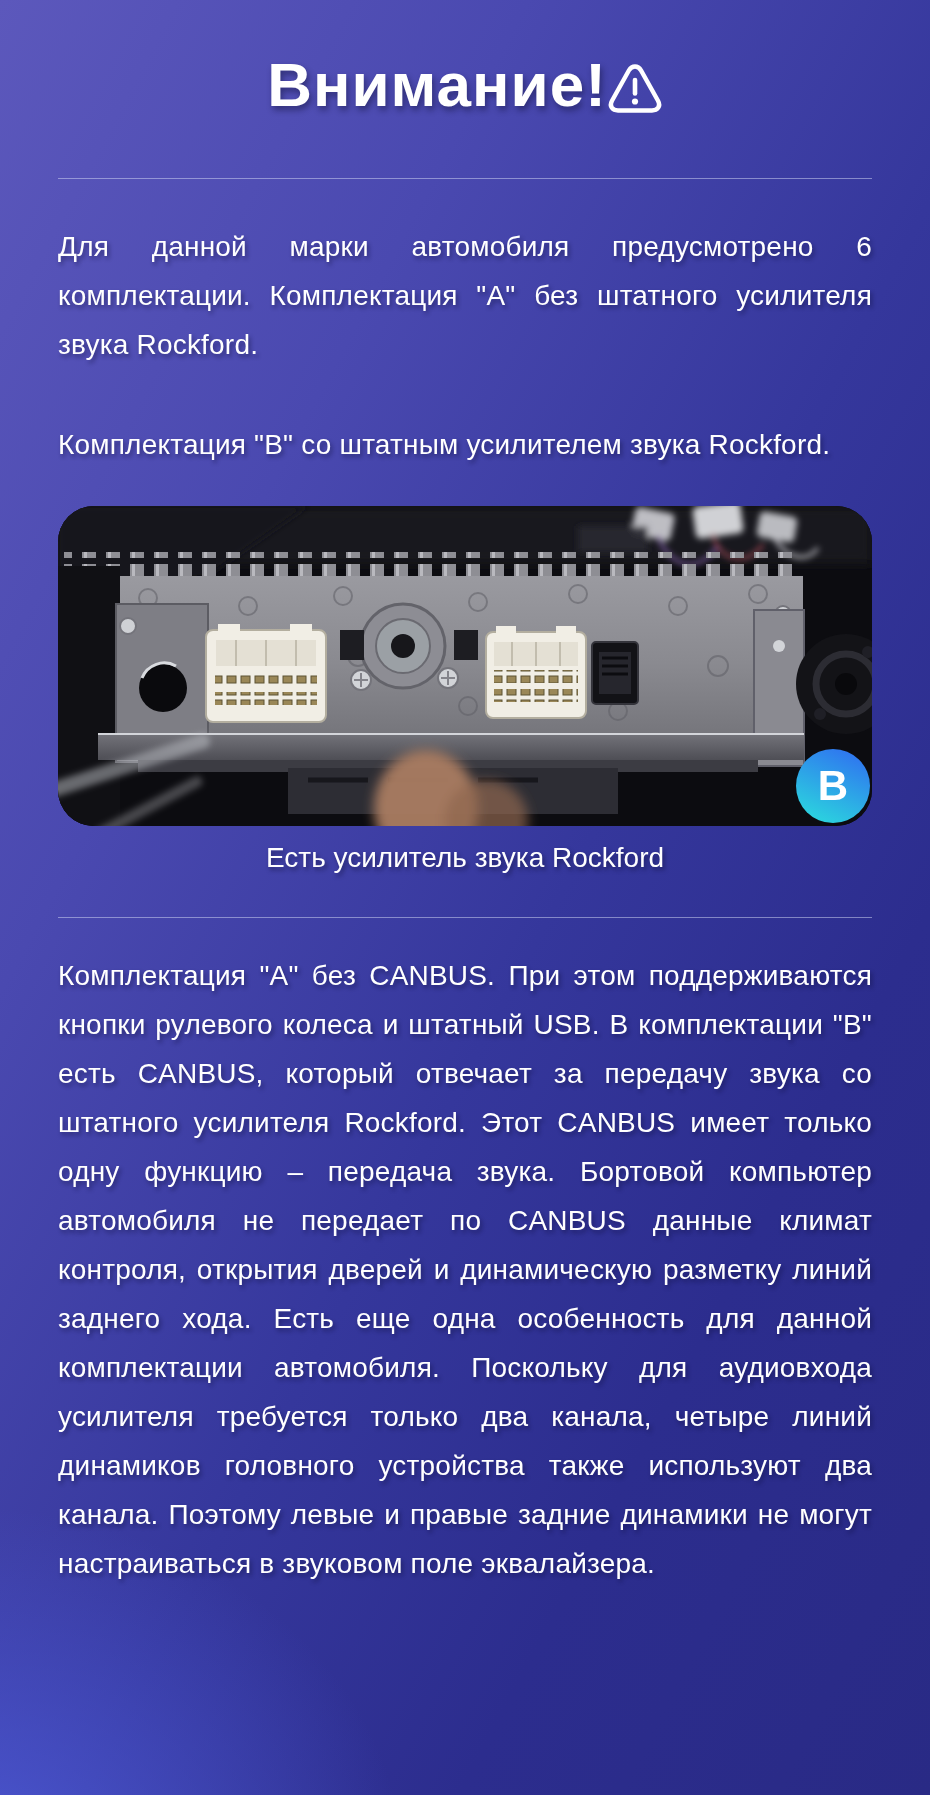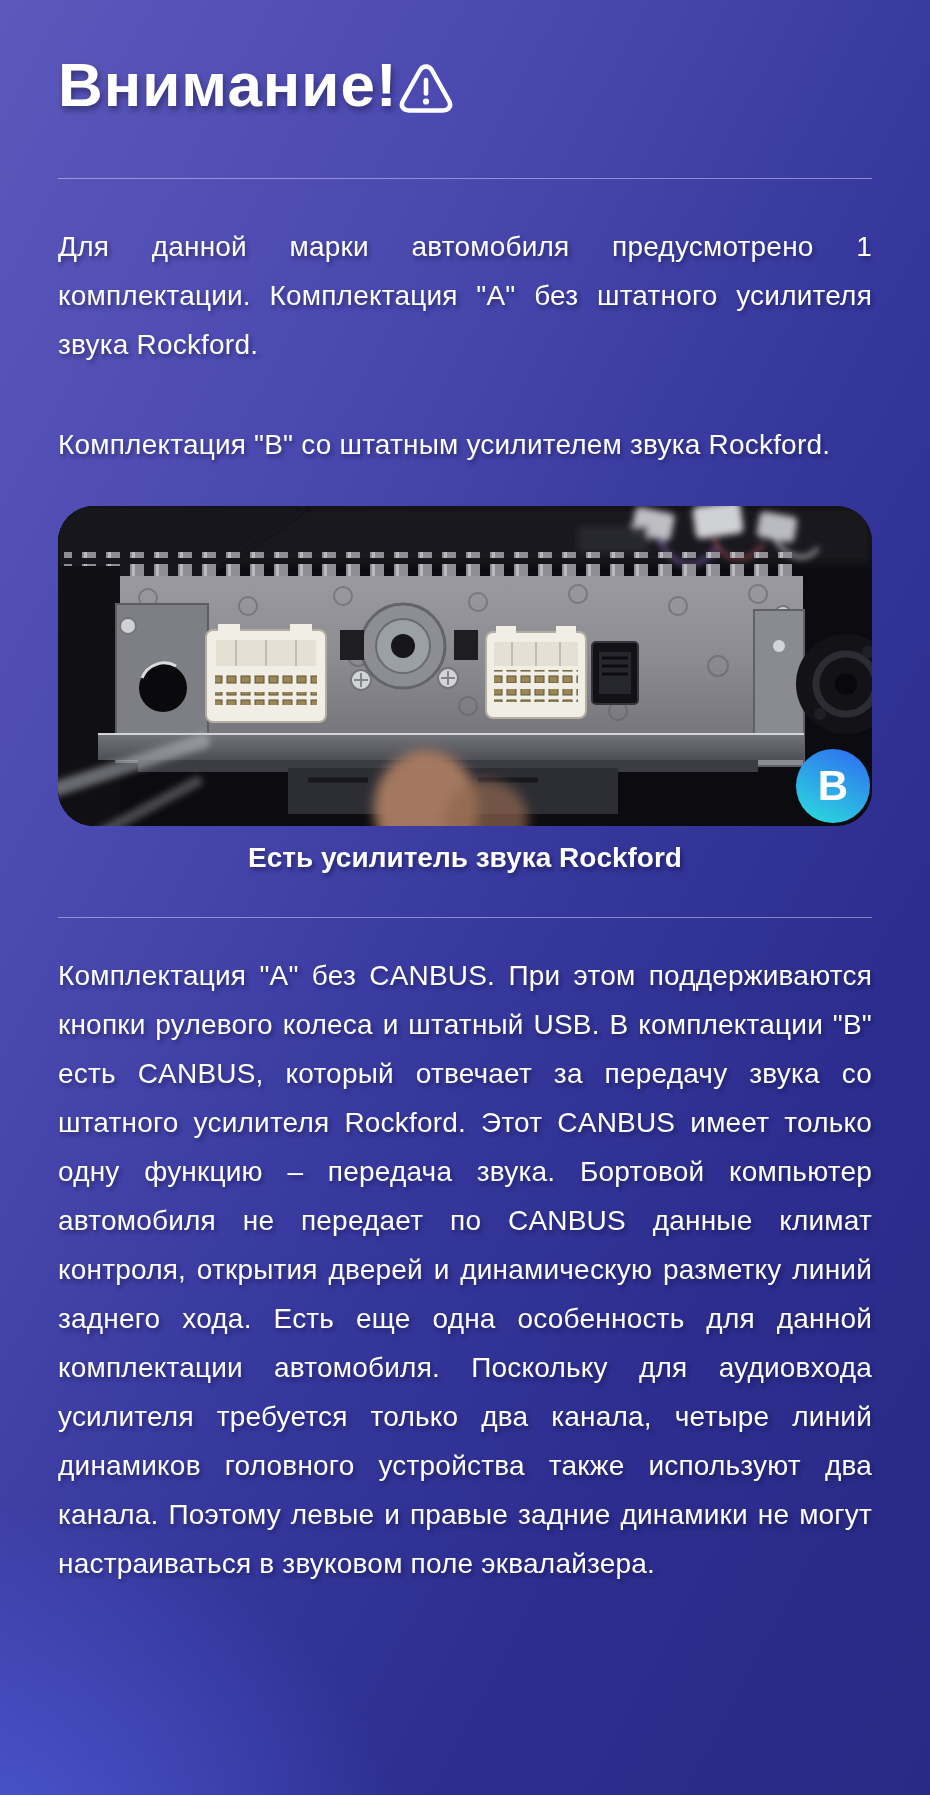--- a/index.html
+++ b/index.html
@@ -15,21 +15,21 @@
       radial-gradient(760px 620px at -4% 104%, rgba(76,88,212,.95) 0%, rgba(76,88,212,0) 58%),
       linear-gradient(118deg,#5c58bc 0%,#4a49b0 28%,#35379c 55%,#2c2d8e 75%,#292a85 100%);
     color:#fff;
   }
   .content{
     box-sizing:border-box;
     width:930px;height:100%;
     padding:52px 58px 0 58px;
   }
   .header-row{
-    display:flex;justify-content:flex-start;align-items:flex-start;
+    display:flex;justify-content:center;align-items:flex-start;
   }
   .title{
     font-size:62px;font-weight:bold;letter-spacing:1px;line-height:66px;
     text-shadow:2px 4px 6px rgba(10,10,45,.45);
   }
   .warn-icon{width:56px;height:56px;margin-top:8px;flex:0 0 auto;}
   .divider{
     height:1px;background:rgba(214,220,245,.5);border:none;margin:0;
   }
   .divider-1{margin-top:60px;}
@@ -48,21 +48,21 @@
   }
   .photo-frame svg{display:block;}
   .variant-badge{
     position:absolute;right:2px;bottom:3px;
     width:74px;height:74px;border-radius:50%;
     background:linear-gradient(205deg,#2f73f0 8%,#2bd6de 92%);
     display:flex;align-items:center;justify-content:center;
     font-size:42px;font-weight:bold;color:#fff;
   }
   .caption{
-    margin-top:14px;text-align:center;font-weight:bold;
+    margin-top:14px;text-align:center;font-weight:normal;
     font-size:28px;line-height:36px;
     text-shadow:2px 3px 4px rgba(12,12,48,.5);
   }
   .notice{
     margin-top:44px;color:#30d5e5;
   }
   .details{
     margin-top:33px;
   }
 </style>
@@ -78,21 +78,21 @@
         <svg viewBox="0 0 56 56" width="56" height="56">
           <path d="M28 6.5 C30.6 6.5 32.6 7.9 34 10.3 L51 40.8 C52.4 43.3 52.6 45.7 51.3 47.6 C50 49.5 47.8 50.5 45 50.5 L11 50.5 C8.2 50.5 6 49.5 4.7 47.6 C3.4 45.7 3.6 43.3 5 40.8 L22 10.3 C23.4 7.9 25.4 6.5 28 6.5 Z" fill="none" stroke="#ffffff" stroke-width="4.4" stroke-linejoin="round"></path>
           <line x1="28" y1="20" x2="28" y2="33.5" stroke="#ffffff" stroke-width="4.6" stroke-linecap="round"></line>
           <circle cx="28" cy="41.5" r="3.1" fill="#ffffff"></circle>
         </svg>
       </span>
     </div>
 
     <hr class="divider divider-1">
 
-    <p class="body-text para-1">Для данной марки автомобиля предусмотрено 1 комплектации. Комплектация "А" без штатного усилителя звука Rockford.</p>
+    <p class="body-text para-1">Для данной марки автомобиля предусмотрено 6 комплектации. Комплектация "А" без штатного усилителя звука Rockford.</p>
     <p class="body-text para-2">Комплектация "В" со штатным усилителем звука Rockford.</p>
 
     <div class="photo-frame">
       <svg viewBox="0 0 814 320" width="814" height="320">
         <defs>
           <linearGradient id="metal" x1="0" y1="0" x2="0" y2="1">
             <stop offset="0" stop-color="#9a9aa0"></stop>
               <stop offset=".55" stop-color="#8a8a90"></stop>
               <stop offset="1" stop-color="#76767c"></stop>
           </linearGradient>

